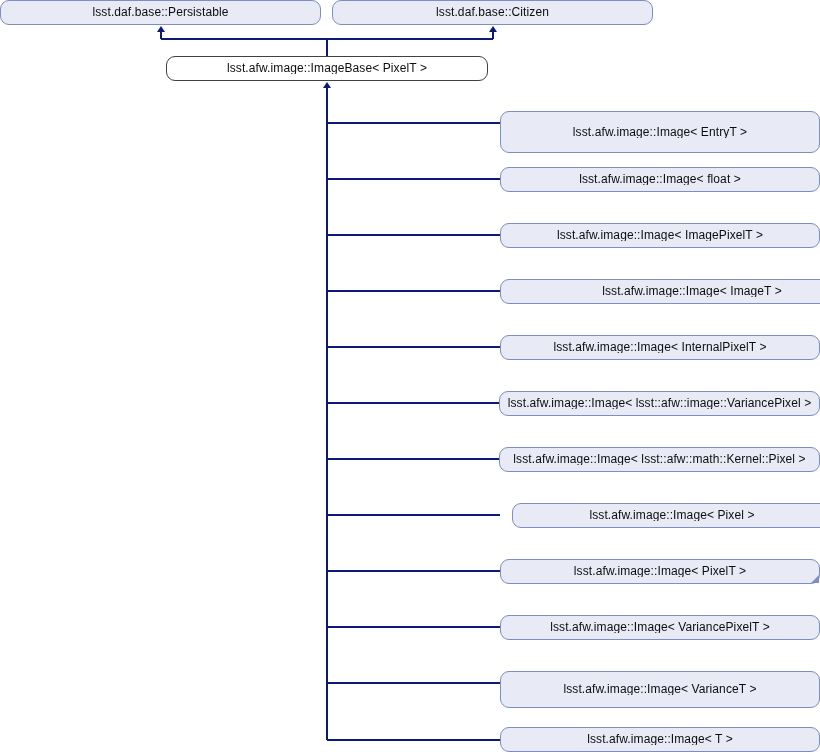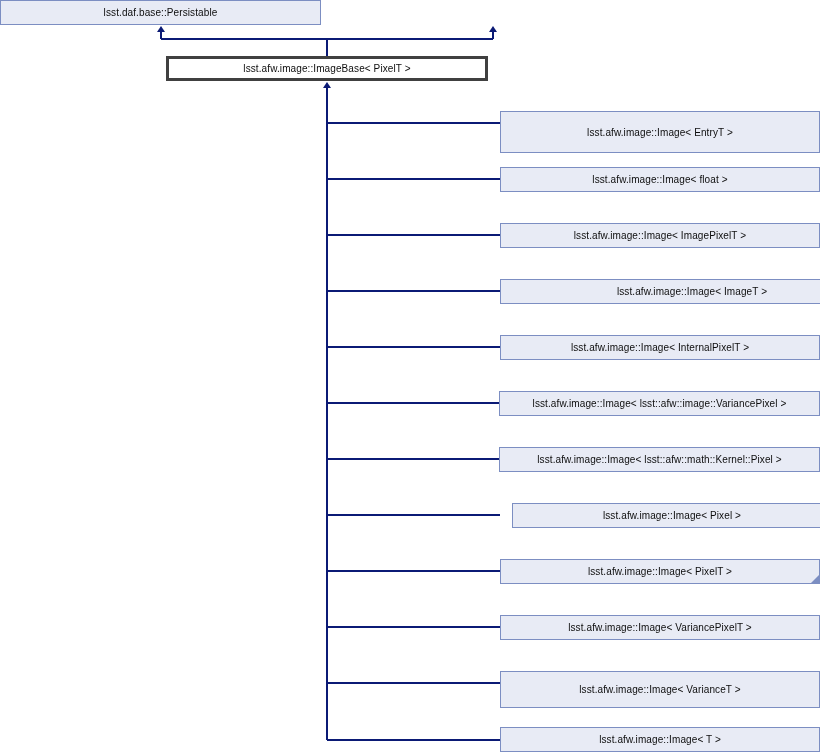--- a/index.html
+++ b/index.html
@@ -25,35 +25,36 @@
     width: 820px;
     height: 752px;
     pointer-events: none;
   }
   .node {
     position: absolute;
     box-sizing: border-box;
     display: flex;
     align-items: center;
     justify-content: center;
-    font-size: 10px;
+    font-size: 12px;
     line-height: 11px;
     letter-spacing: 0.1px;
     color: #0d0d0d;
     white-space: nowrap;
     text-align: center;
     cursor: pointer;
+    border-radius: 9px;
   }
   .node.base {
     background: #e8ebf5;
     border: 1px solid #7c8ec2;
   }
   .node.current {
     background: #ffffff;
-    border: 3px solid #404040;
+    border: 1px solid #404040;
     cursor: default;
   }
   .node .label {
     display: block;
     padding: 0 4px;
     overflow: hidden;
     text-overflow: clip;
   }
   .foldmark {
     position: absolute;
@@ -98,20 +99,23 @@
       <line x1="327" y1="515" x2="500" y2="515" stroke="#0b1a75" stroke-width="1.6" shape-rendering="crispEdges"></line>
       <line x1="327" y1="571" x2="500" y2="571" stroke="#0b1a75" stroke-width="1.6" shape-rendering="crispEdges"></line>
       <line x1="327" y1="627" x2="500" y2="627" stroke="#0b1a75" stroke-width="1.6" shape-rendering="crispEdges"></line>
       <line x1="327" y1="683" x2="500" y2="683" stroke="#0b1a75" stroke-width="1.6" shape-rendering="crispEdges"></line>
       <line x1="327" y1="740" x2="500" y2="740" stroke="#0b1a75" stroke-width="1.6" shape-rendering="crispEdges"></line>
     </svg>
 
   <div class="node base" style="left: 0px; top: 0px; width: 321px; height: 25px;">
     <span class="label">lsst.daf.base::Persistable</span>
   </div>
+  <div class="node base" style="left: 332px; top: 0px; width: 321px; height: 25px;">
+    <span class="label">lsst.daf.base::Citizen</span>
+  </div>
 
   <div class="node current" style="left: 166px; top: 56px; width: 322px; height: 25px;">
     <span class="label">lsst.afw.image::ImageBase&lt; PixelT &gt;</span>
   </div>
 
   <div id="derived-container">
       <div class="node base" style="left: 500px; top: 111px; width: 320px; height: 42px;">
         <span class="label">lsst.afw.image::Image&lt; EntryT &gt;</span>
       </div>
       <div class="node base" style="left: 500px; top: 167px; width: 320px; height: 25px;">

